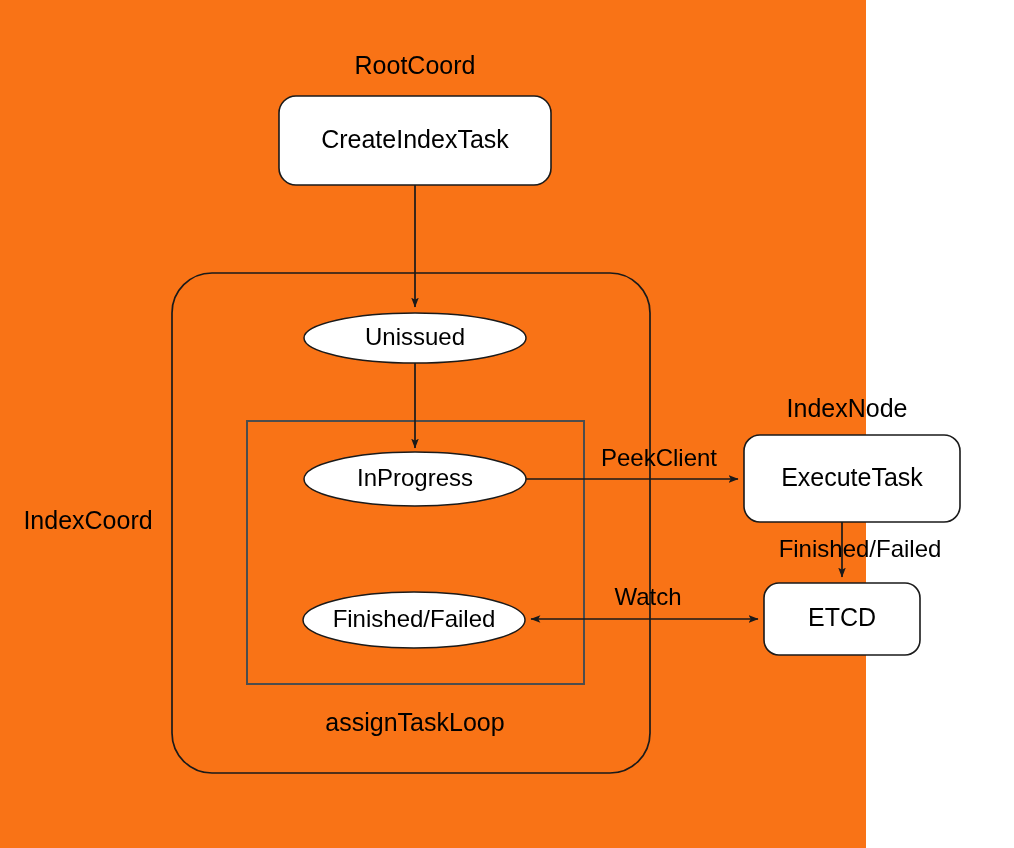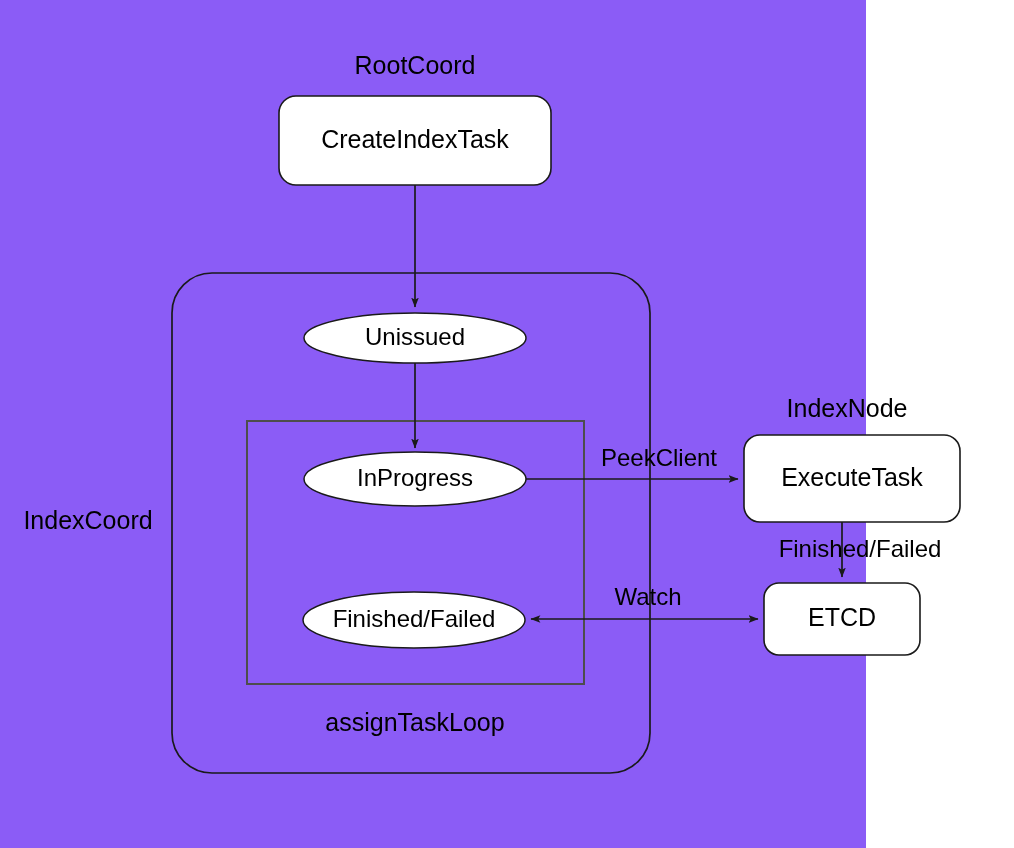--- a/index.html
+++ b/index.html
@@ -12,21 +12,21 @@
     width: 1014px;
     height: 848px;
     font-family: "Liberation Sans", sans-serif;
     color: #000000;
     overflow: hidden;
   }
   #diagram-root {
     position: relative;
     width: 866px;
     height: 848px;
-    background: #8b5cf6;
+    background: #f97316;
   }
   svg.diagram-canvas {
     position: absolute;
     top: 0;
     left: 0;
     width: 1014px;
     height: 848px;
     display: block;
   }
   .shape-outline {

